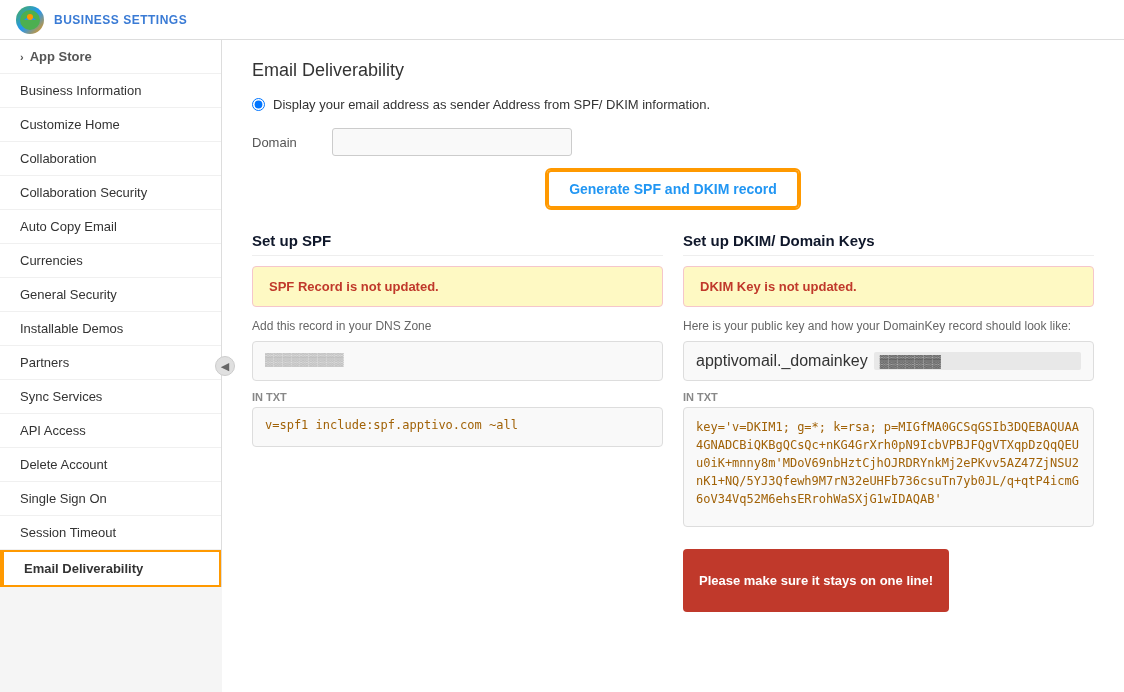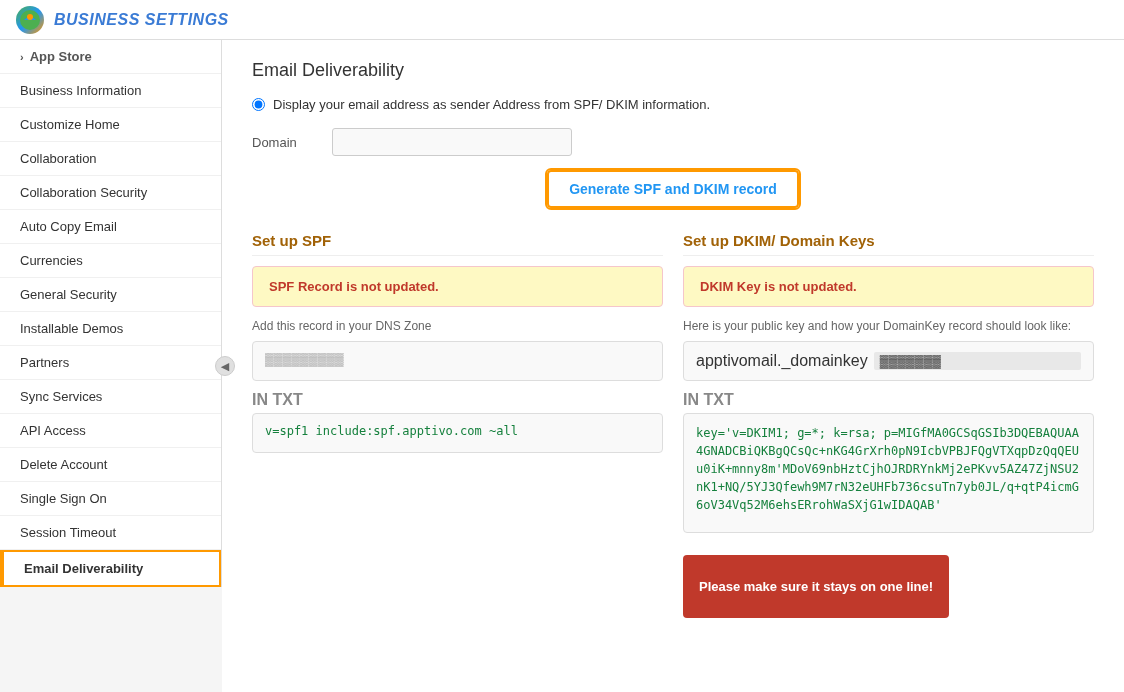--- a/index.html
+++ b/index.html
@@ -17,25 +17,24 @@
     .header-logo {
       width: 28px;
       height: 28px;
       margin-right: 10px;
       border-radius: 50%;
       background: linear-gradient(135deg, #4caf50, #2196f3, #ff9800);
       display: flex; align-items: center; justify-content: center;
       font-size: 14px; color: white; font-weight: bold;
     }
     .header-title {
-      font-size: 16px;
+      font-size: 12px;
       font-weight: bold;
       color: #3a7bd5;
       letter-spacing: 0.5px;
-      font-style: italic;
     }
 
     
     .layout {
       display: flex;
       height: calc(692px - 40px);
     }
 
     
     .sidebar {
@@ -133,21 +132,21 @@
     .spf-dkim-row {
       display: flex;
       gap: 20px;
     }
     .spf-col, .dkim-col {
       flex: 1;
     }
     .section-subtitle {
       font-size: 15px;
       font-weight: bold;
-      color: #a16207;
+      color: #0f172a;
       margin-bottom: 10px;
       padding-bottom: 6px;
       border-bottom: 1px solid #eee;
     }
 
     
     .alert-error {
       background: #fef9c3;
       border: 1px solid #f5c6cb;
       border-radius: 4px;
@@ -171,25 +170,25 @@
       padding: 10px 12px;
       background: #f9f9f9;
       font-size: 12px;
       color: #555;
       margin-bottom: 10px;
       min-height: 40px;
     }
     .dns-box.monospace {
       font-family: monospace;
       font-size: 12px;
-      color: #15803d;
+      color: #a16207;
       word-break: break-all;
     }
     .dns-label {
-      font-size: 16px;
+      font-size: 11px;
       color: #888;
       margin-bottom: 4px;
       text-transform: uppercase;
       font-weight: bold;
     }
 
     
     .dkim-inline {
       display: flex;
       align-items: center;

